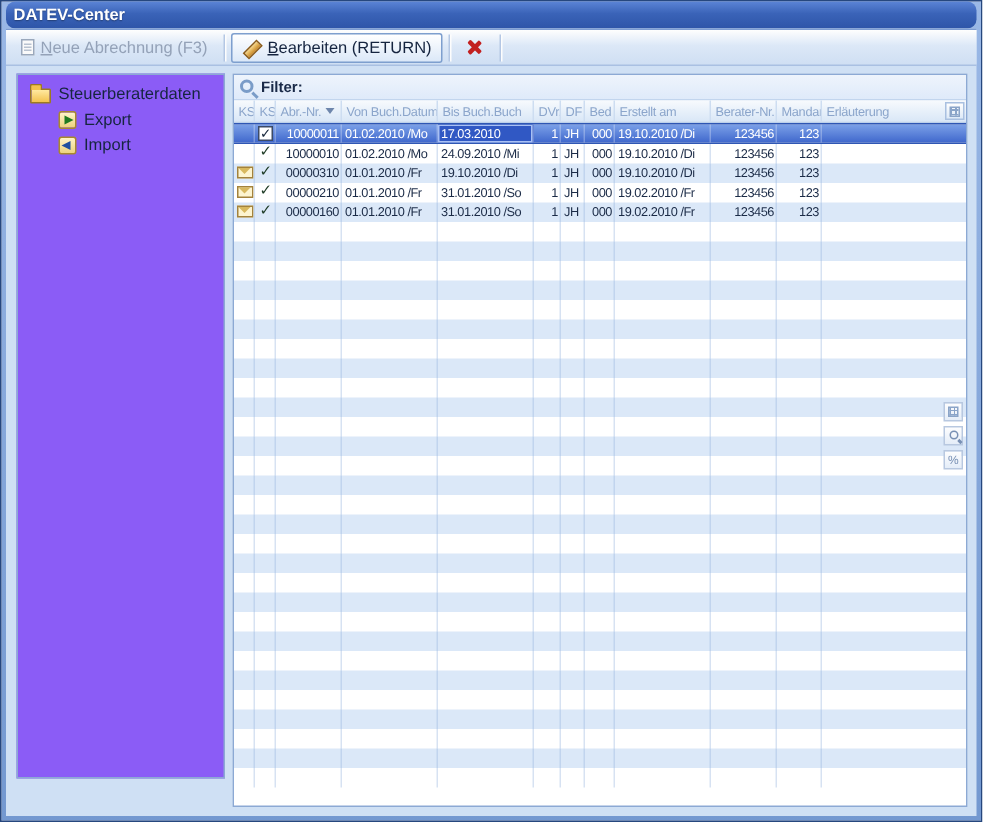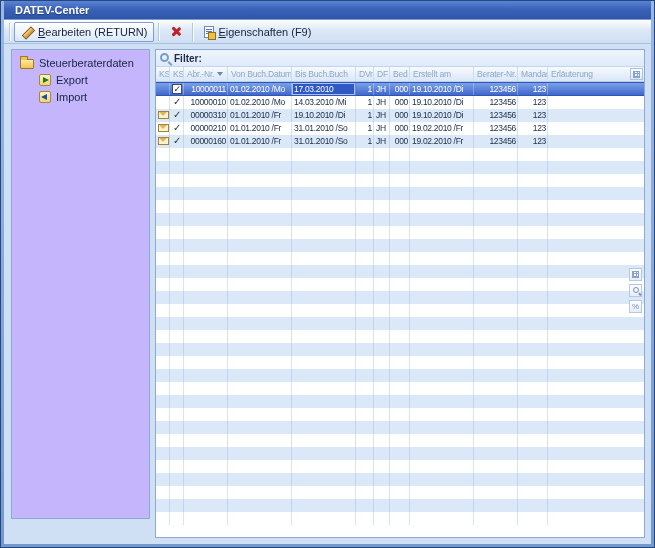--- a/index.html
+++ b/index.html
@@ -3,24 +3,24 @@
 <meta charset="utf-8">
 <style>
   * { margin:0; padding:0; box-sizing:border-box; }
   html,body { width:655px; height:548px; }
   body { font-family:"Liberation Sans", sans-serif; background:#ffffff; }
 
   .window { width:655px; height:548px; border:1px solid #26477e;
             background:linear-gradient(180deg,#9ab8e6,#7398d0);
             padding:0 3px 3px; display:flex; flex-direction:column; }
 
-  .titlebar { height:18px; flex:0 0 18px; display:flex; align-items:center; padding-left:11px;
+  .titlebar { height:18px; flex:0 0 18px; display:flex; align-items:center; padding-left:5px;
               color:#fff; font-size:11px; font-weight:bold;
               background:linear-gradient(180deg,#5b84d6 0%,#3a63b8 45%,#2e55a8 100%);
-              text-shadow:0 1px 1px rgba(0,0,0,.35); }
+              text-shadow:0 1px 1px rgba(0,0,0,.35);border-radius:6px; }
 
   .body { flex:1; min-height:0; background:#cfe0f4; display:flex; flex-direction:column;
           border-top:1px solid #7c9cd2; }
 
   
   .toolbar { height:24px; flex:0 0 24px; display:flex; align-items:center; gap:2px; padding:1px 3px;
              background:linear-gradient(180deg,#fefefe,#dce8f7 45%,#cfdff3);
              border-bottom:1px solid #a9c0e2; }
   .tbtn { display:flex; align-items:center; gap:4px; height:20px; padding:0 6px;
           font-size:11px; color:#15243f; border:1px solid transparent; cursor:default; }
@@ -51,21 +51,21 @@
   
   .tabstrip { height:21px; flex:0 0 21px; display:flex; align-items:flex-end; padding-left:7px;
               background:linear-gradient(180deg,#c9daf1,#b3cbea); border-bottom:1px solid #8ca9d4; }
   .tab { height:17px; display:flex; align-items:center; padding:0 9px 1px; margin-bottom:-1px;
          font-size:11px; color:#0f1e38; background:linear-gradient(180deg,#fcfdff,#e4eefa);
          border:1px solid #7e9fce; border-bottom:none; border-radius:2px 2px 0 0; }
 
   
   .content { flex:1; min-height:0; display:flex; gap:5px; padding:5px 6px 6px 7px; }
 
-  .tree-panel { width:139px; flex:0 0 139px; background:#c4b5fd; border:1px solid #8ca9d4;
+  .tree-panel { width:139px; flex:0 0 139px; background:#8b5cf6; border:1px solid #8ca9d4;
                 margin-bottom:19px; padding:4px 2px; font-size:11px; color:#16253f; overflow:hidden; }
   .tree-row { height:17px; display:flex; align-items:center; gap:5px; white-space:nowrap; }
   .tree-row.root { padding-left:6px; }
   .tree-row.child { padding-left:25px; }
   .ico-folder { width:14px; height:10px; position:relative; flex:0 0 14px;
                 background:linear-gradient(#ffe9a0,#f2c24e); border:1px solid #9b7a22; border-radius:1px; margin-top:2px; }
   .ico-folder::before { content:""; position:absolute; top:-4px; left:-1px; width:6px; height:3px;
                         background:#f2c24e; border:1px solid #9b7a22; border-bottom:none; border-radius:1px 1px 0 0; }
   .ico-export,.ico-import { width:12px; height:12px; position:relative; flex:0 0 12px;
                             background:linear-gradient(#fff3c8,#ecd37e); border:1px solid #a8882e; border-radius:2px; }
@@ -129,34 +129,34 @@
 </head>
 <body>
 
 <div class="window">
   <div class="titlebar">
     <span>DATEV-Center</span>
   </div>
   <div class="body">
 
     <div class="toolbar">
+      <div class="tbtn disabled">
+        <span class="ico-new"></span>
+        <span class="ak">Neue Abrechnung (F3)</span>
+      </div>
       <div class="tsep"></div>
       <div class="tbtn bordered">
         <span class="ico-pencil"></span>
         <span class="ak">Bearbeiten (RETURN)</span>
       </div>
       <div class="tsep"></div>
       <div class="tbtn">
         <span class="ico-x"></span>
       </div>
       <div class="tsep"></div>
-      <div class="tbtn">
-        <span class="ico-props"></span>
-        <span class="ak">Eigenschaften (F9)</span>
-      </div>
     </div>
 
 
     <div class="content">
 
       <div class="tree-panel">
         <div class="tree-row root">
           <span class="ico-folder"></span>
           <span>Steuerberaterdaten</span>
         </div>
@@ -234,21 +234,21 @@
               <div class="cell r" style="width: 30px;">123</div>
               <div class="cell flex"></div>
             </div>
             <div class="row white">
               <div class="cell" style="width: 14px;"></div>
               <div class="cell" style="width: 14px;">
                 <span class="checkglyph">✓</span>
               </div>
               <div class="cell r" style="width: 44px;">10000010</div>
               <div class="cell" style="width: 64px;">01.02.2010 /Mo</div>
-              <div class="cell" style="width: 64px;">14.03.2010 /Mi</div>
+              <div class="cell" style="width: 64px;">24.09.2010 /Mi</div>
               <div class="cell r" style="width: 18px;">1</div>
               <div class="cell" style="width: 16px;">JH</div>
               <div class="cell r" style="width: 20px;">000</div>
               <div class="cell" style="width: 64px;">19.10.2010 /Di</div>
               <div class="cell r" style="width: 44px;">123456</div>
               <div class="cell r" style="width: 30px;">123</div>
               <div class="cell flex"></div>
             </div>
             <div class="row tint">
               <div class="cell" style="width: 14px;">

